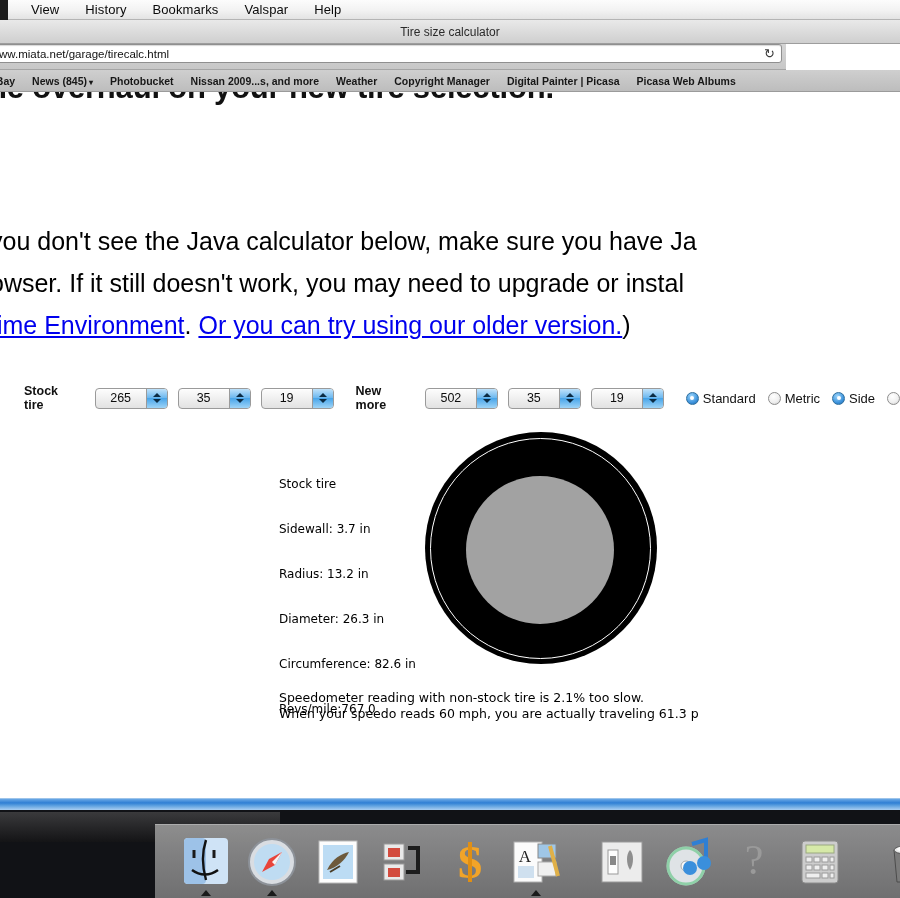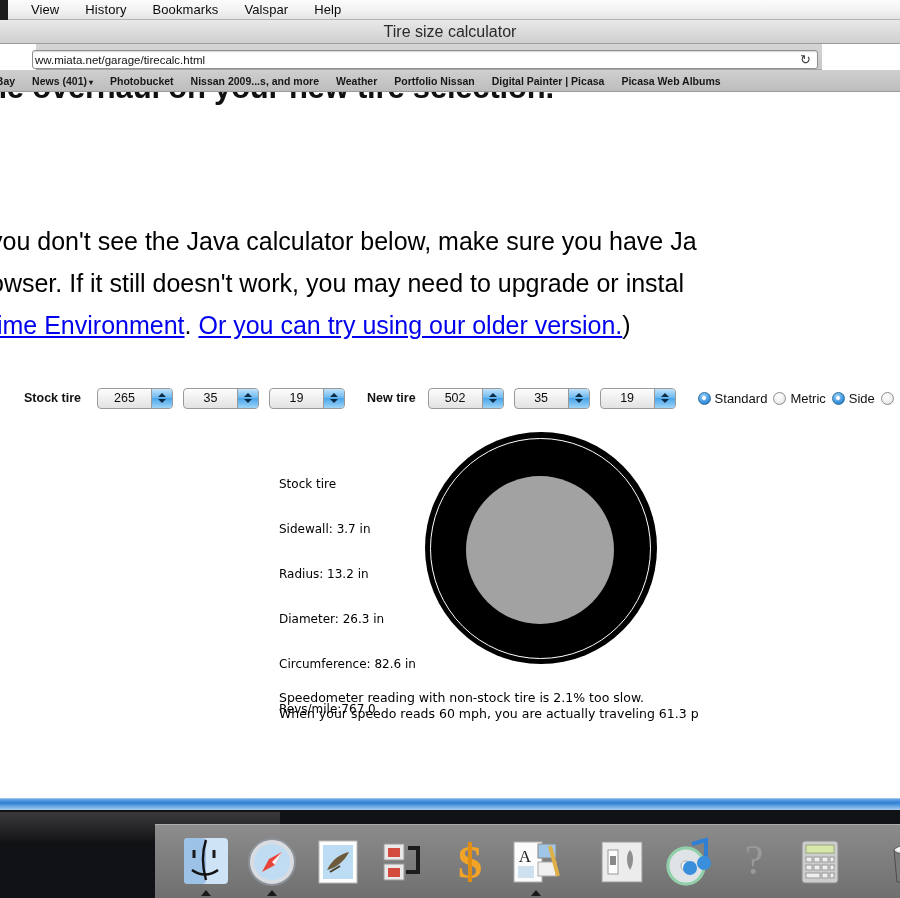--- a/index.html
+++ b/index.html
@@ -29,29 +29,28 @@
     position: absolute; left: 0; top: 20px; width: 900px; height: 780px;
     background: #ffffff; overflow: hidden;
   }
   .titlebar {
     height: 24px; width: 900px;
     background: linear-gradient(to bottom,#e9e9e9 0%, #dcdcdc 50%, #cfcfcf 100%);
     border-bottom: 1px solid #9d9d9d;
     display: flex; align-items: center; justify-content: center;
     position: relative;
   }
-  .titlebar .wtitle { font-size: 16px; color: #2a2a2a; }
+  .titlebar .wtitle { font-size: 12px; color: #2a2a2a; }
 
   .urlbar-wrap {
     height: 26px; width: 786px;
     background: linear-gradient(to bottom,#d5d5d5 0%, #c7c7c7 100%);
     border-bottom: 1px solid #a5a5a5;
-    display: flex; align-items: flex-end;
+    display: flex; align-items: flex-start;
     padding: 0 4px;
-    margin-left: 36px;
   }
   .urlfield {
     flex: 1; height: 19px; background: #ffffff;
     border: 1px solid #8f8f8f; border-radius: 3px;
     display: flex; align-items: center; justify-content: space-between;
     padding: 0 6px 0 2px;
     box-shadow: inset 0 1px 1px rgba(0,0,0,.16);
     margin-left: -8px;
   }
   .urlfield .utext { font-size: 11.5px; color: #111; white-space: nowrap; overflow: hidden; }
@@ -115,21 +114,21 @@
     display: flex; flex-direction: column; align-items: center; justify-content: center;
     gap: 2px;
   }
   .sarr i {
     display: block; width: 0; height: 0;
     border-left: 4px solid transparent; border-right: 4px solid transparent;
   }
   .sarr i.up { border-bottom: 4px solid #0c2c45; }
   .sarr i.dn { border-top: 4px solid #0c2c45; }
 
-  .radios { display: flex; align-items: center; gap: 6px; margin-left: 22px; }
+  .radios { display: flex; align-items: center; gap: 12px; margin-left: 22px; }
   .radio { display: flex; align-items: center; gap: 4px; }
   .rdot {
     width: 13px; height: 13px; border-radius: 50%;
     background: radial-gradient(circle at 40% 32%, #ffffff 0%, #efefef 58%, #c8c8c8 100%);
     border: 1px solid #8d8d8d; position: relative; flex: none;
   }
   .rdot.on {
     background: radial-gradient(circle at 40% 30%, #9ed6fb 0%, #3d93dc 62%, #1f62a8 100%);
     border-color: #2e6f9e;
   }
@@ -216,25 +215,25 @@
 
     <div class="urlbar-wrap">
       <div class="urlfield">
         <span class="utext">ww.miata.net/garage/tirecalc.html</span>
         <span class="reload">↻</span>
       </div>
     </div>
 
     <div class="bookmarks">
       <span class="bm"><span>eBay</span></span>
-      <span class="bm"><span>News (401)</span><span class="caret">▾</span></span>
+      <span class="bm"><span>News (845)</span><span class="caret">▾</span></span>
       <span class="bm"><span>Photobucket</span></span>
       <span class="bm"><span>Nissan 2009...s, and more</span></span>
       <span class="bm"><span>Weather</span></span>
-      <span class="bm"><span>Portfolio Nissan</span></span>
+      <span class="bm"><span>Copyright Manager</span></span>
       <span class="bm"><span>Digital Painter | Picasa</span></span>
       <span class="bm"><span>Picasa Web Albums</span></span>
     </div>
 
     <div class="page">
 
       <div class="headline-cut">
         <span>he overhaul on your new tire selection.</span>
       </div>
 
@@ -267,21 +266,21 @@
               </span>
           </div>
           <div class="stepper" style="margin-left:10px;">
             <span class="sval">19</span>
             <span class="sarr">
                 <i class="up"></i>
                 <i class="dn"></i>
               </span>
           </div>
 
-          <span class="lbl" style="margin-left:22px;">New tire</span>
+          <span class="lbl" style="margin-left:22px;">New more</span>
 
           <div class="stepper" style="margin-left:12px;">
             <span class="sval">502</span>
             <span class="sarr">
                 <i class="up"></i>
                 <i class="dn"></i>
               </span>
           </div>
           <div class="stepper" style="margin-left:10px;">
             <span class="sval">35</span>

